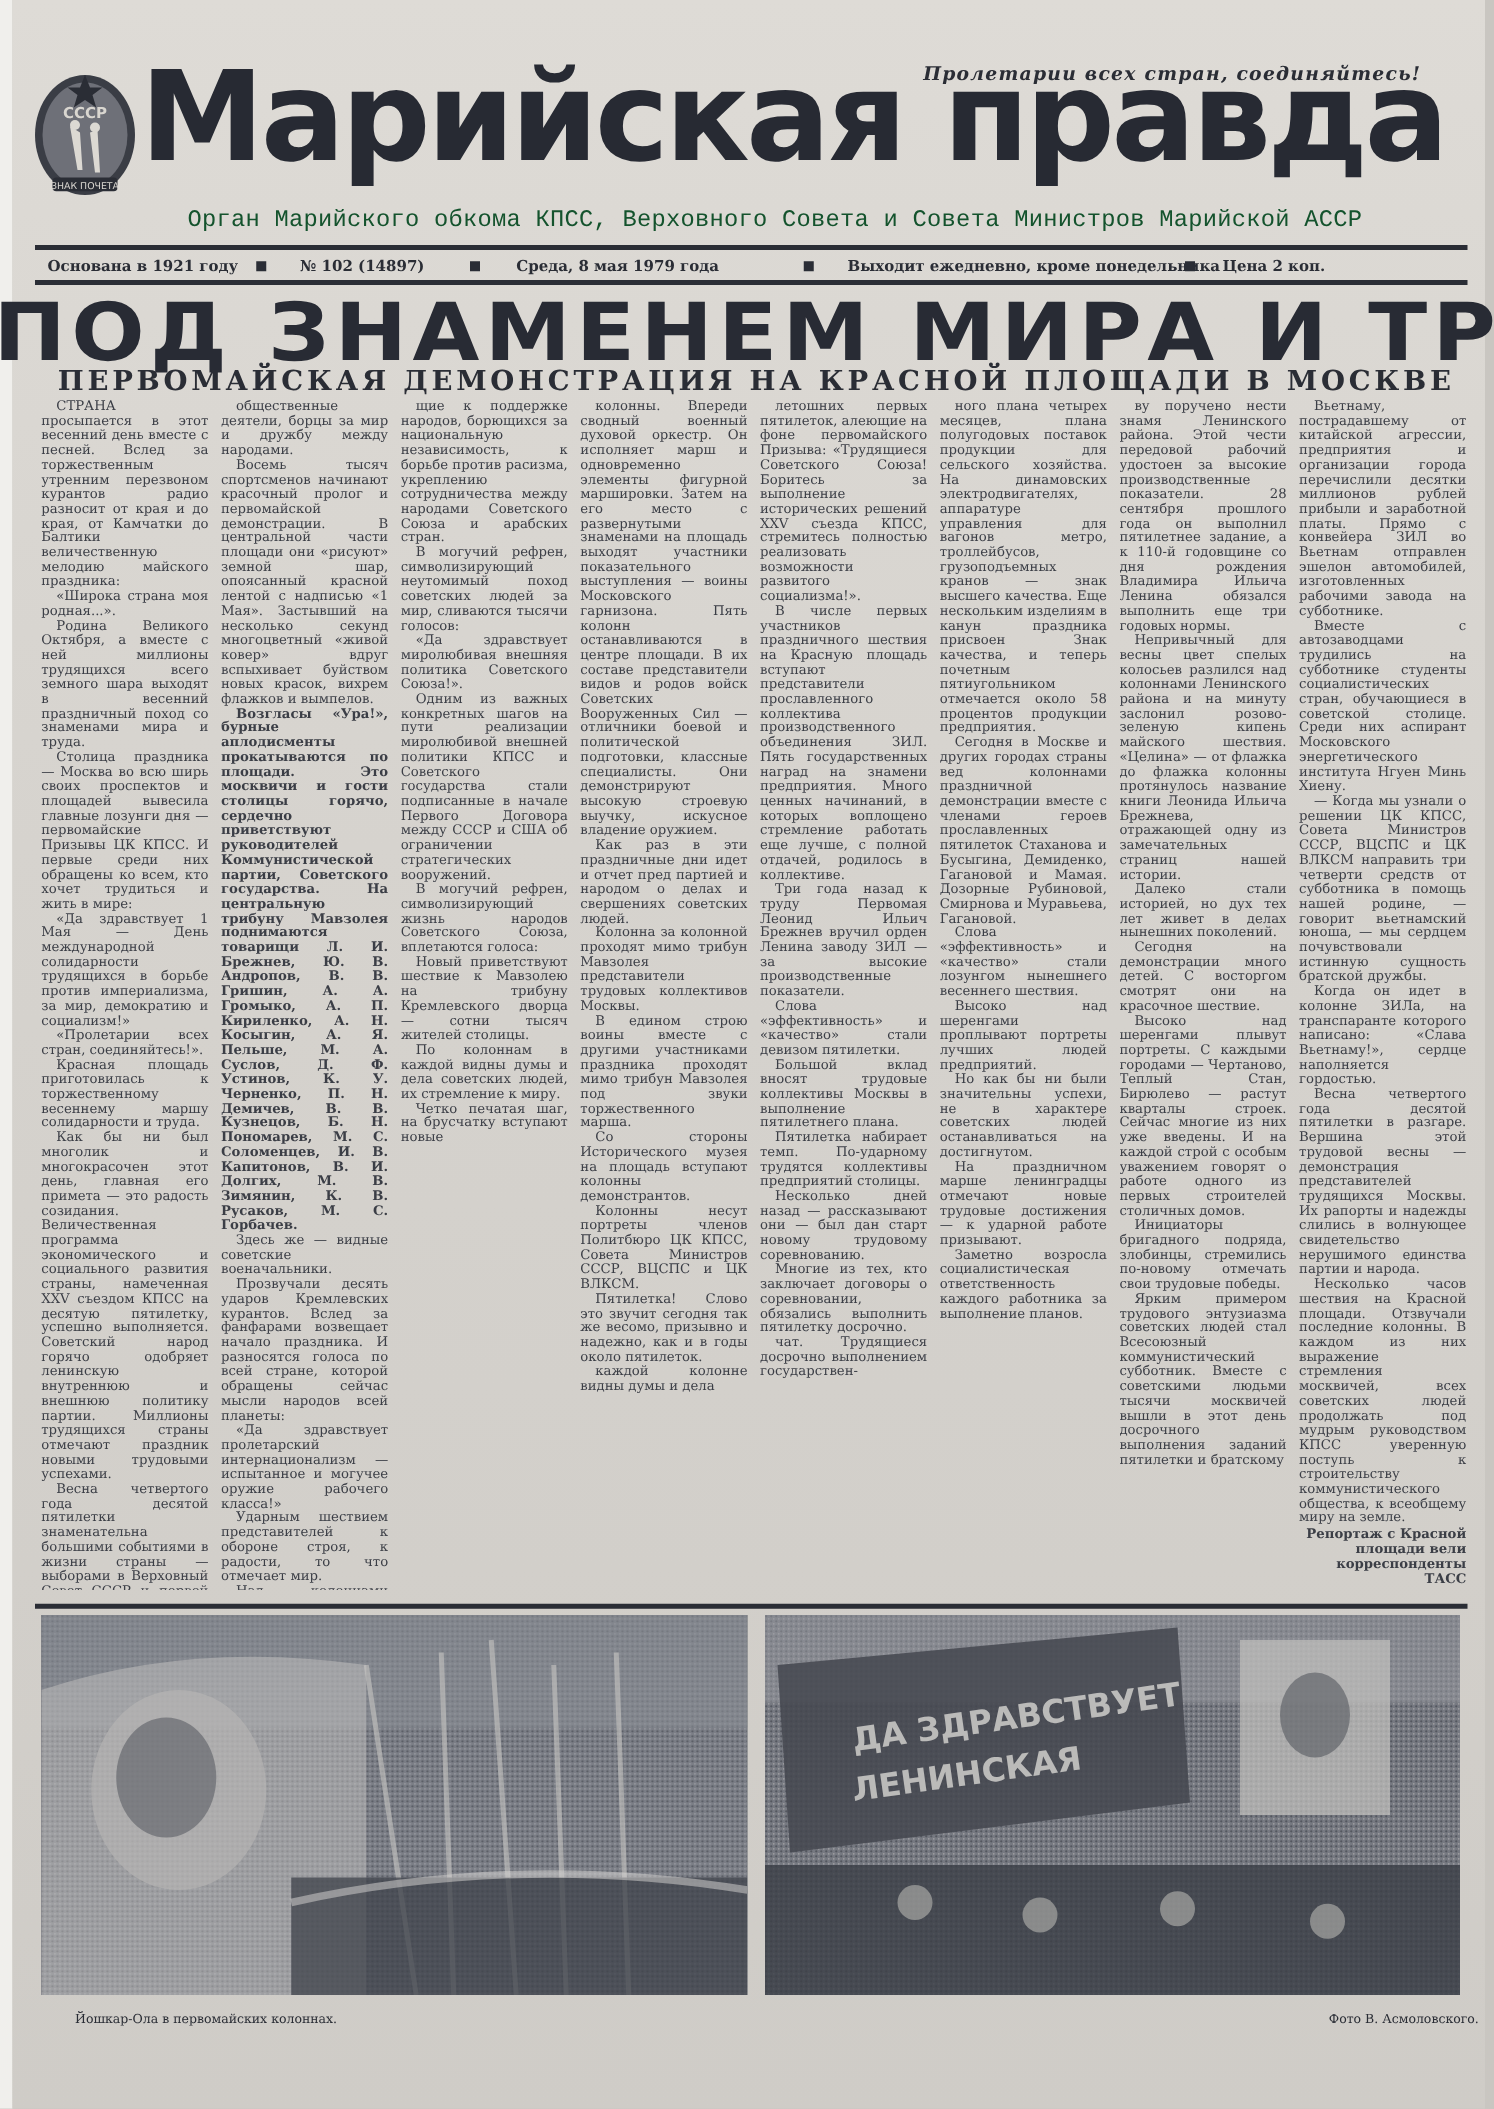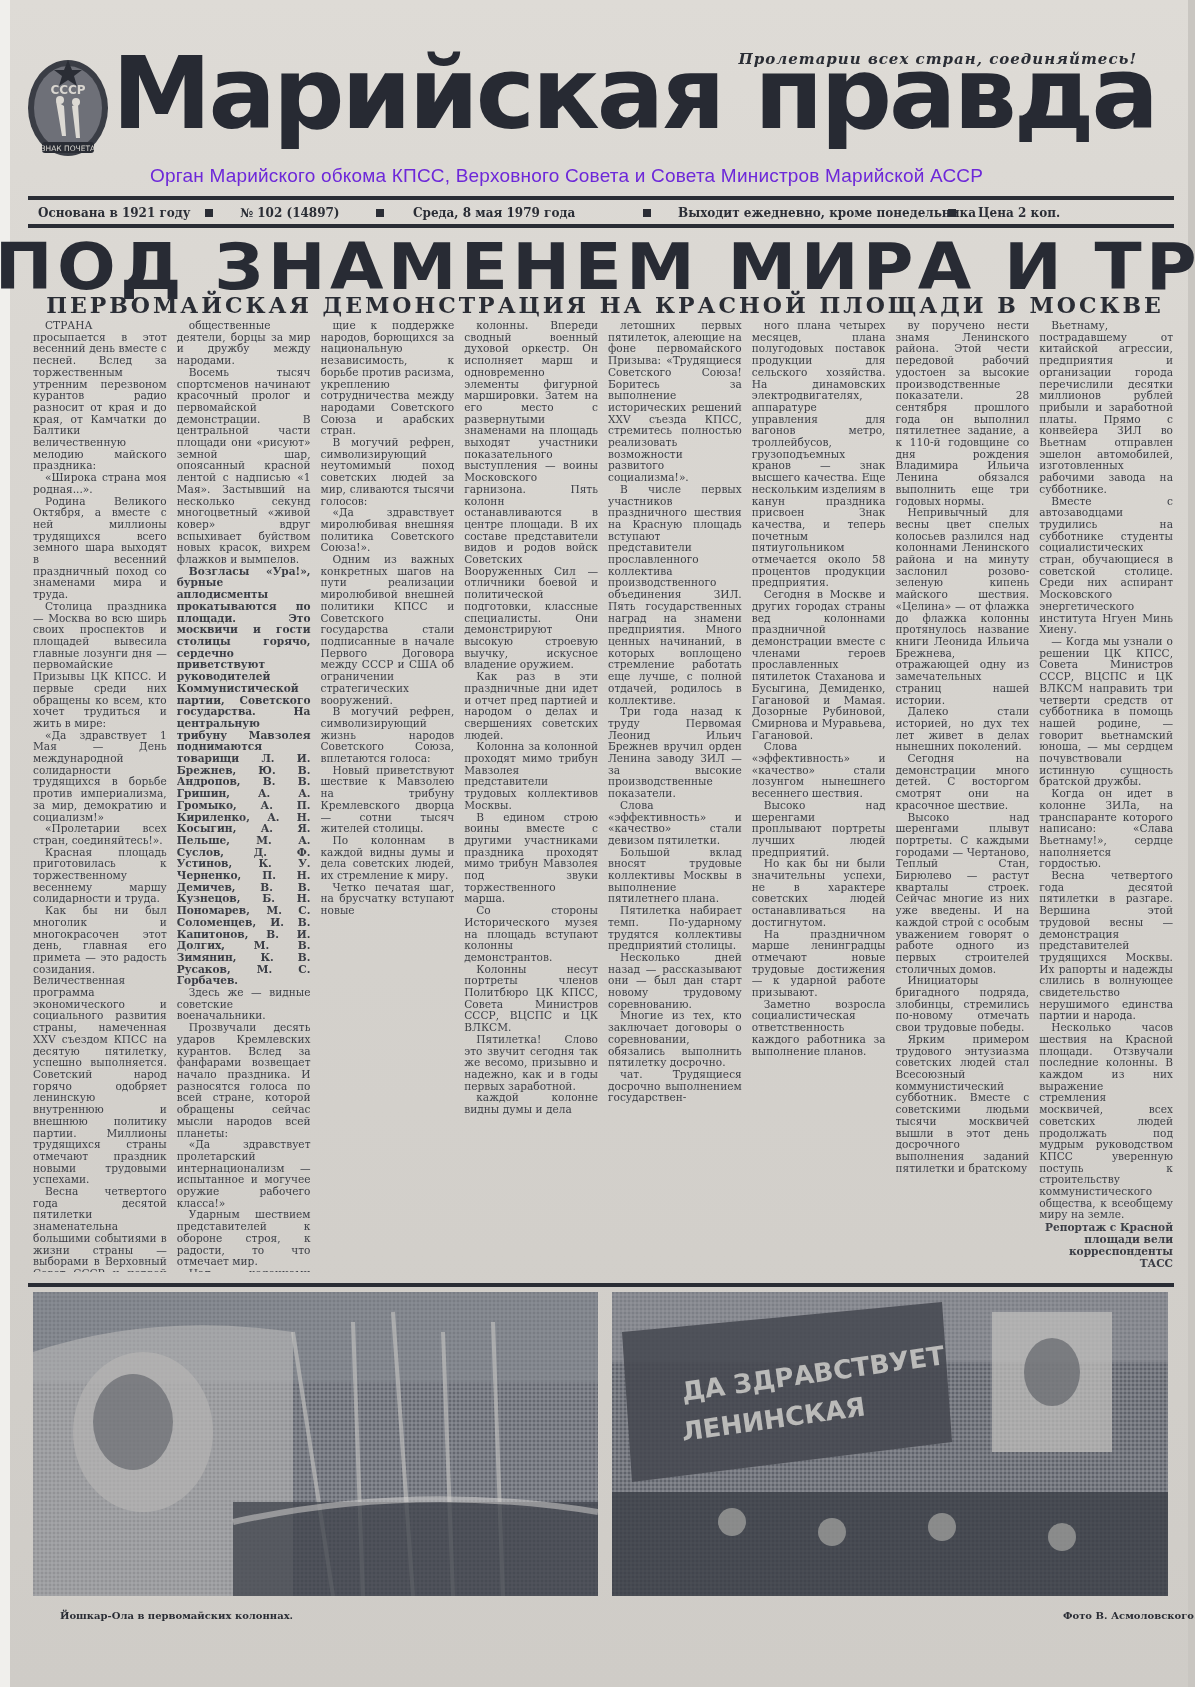--- a/index.html
+++ b/index.html
@@ -12,41 +12,41 @@
   .edge-left { position:absolute; left:0; top:0; width:10px; height:1687px; background:#f0efec; }
 
   
   .slogan { position:absolute; right:58px; top:50px; font-family:"DejaVu Serif", serif; font-style:italic; font-weight:bold; font-size:15px; letter-spacing:1px; color:#2a2d35; }
   .emblem { position:absolute; left:26px; top:56px; width:84px; height:104px; }
   .title {
     position:absolute; left:112px; top:34px; font-family:"DejaVu Sans", sans-serif; font-weight:bold;
     font-size:100px; line-height:120px; letter-spacing:-3px; color:#272a33;
     transform: scaleX(1.0); transform-origin:left top; white-space:nowrap;
   }
-  .subtitle { position:absolute; left:150px; top:165px; font-family:Liberation Sans, sans-serif; font-size:19px; color:#6d28d9; white-space:nowrap; letter-spacing:0.2px; }
+  .subtitle { position:absolute; left:150px; top:165px; font-family:Liberation Mono, monospace; font-size:19px; color:#14532d; white-space:nowrap; letter-spacing:0.2px; }
   .rule-thick { position:absolute; left:28px; width:1146px; height:4px; background:#2a2d35; }
   .infobar { position:absolute; left:28px; top:203px; width:1146px; height:20px; display:flex; align-items:center; font-family:"DejaVu Serif", serif; font-weight:bold; font-size:12px; color:#2a2d35; white-space:nowrap; }
   .infobar .sq { display:inline-block; width:8px; height:8px; background:#2a2d35; margin:0 0; }
   .infobar span { position:absolute; top:3px; }
 
   .headline { position:absolute; left:40px; top:232px; width:1130px; font-family:"DejaVu Sans", sans-serif; font-weight:bold; font-size:64px; line-height:70px; letter-spacing:4px; color:#282b34; text-align:center; white-space:nowrap; transform:scaleX(1.08); transform-origin:center top; }
   .subhead { position:absolute; left:40px; top:292px; width:1130px; text-align:center; font-family:"DejaVu Serif", serif; font-weight:bold; font-size:22px; letter-spacing:3px; color:#2a2d35; white-space:nowrap; }
 
   
   .columns { position:absolute; left:33px; top:320px; width:1140px; height:952px; display:flex; gap:10px; }
   .col { flex:1; font-family:"DejaVu Serif", serif; font-size:10.6px; line-height:11.7px; color:#3b3e46; text-align:justify; overflow:hidden; hyphens:auto; }
   .col p { text-indent:12px; }
   .col .bold { font-weight:bold; }
   .signature { font-weight:bold; text-align:right; line-height:12px; }
 
   .rule-photo { position:absolute; left:28px; top:1283px; width:1146px; height:4px; background:#2a2d35; }
   .photo { position:absolute; top:1292px; height:304px; overflow:hidden; background:#6b6e75; }
   .photo-left { left:33px; width:565px; }
   .photo-right { left:612px; width:556px; }
-  .caption { position:absolute; font-family:"DejaVu Serif", serif; font-weight:bold; font-size:10px; color:#2a2d35; white-space:nowrap; }
+  .caption { position:absolute; font-family:"DejaVu Serif", serif; font-weight:normal; font-size:10px; color:#2a2d35; white-space:nowrap; }
 </style>
 </head>
 <body>
 
 <div class="edge-left"></div>
 <div class="page"></div>
 
 <div class="slogan">Пролетарии всех стран, соединяйтесь!</div>
 
 <svg class="emblem" viewBox="0 0 84 104">
@@ -113,21 +113,21 @@
       <p>По колоннам в каждой видны думы и дела советских людей, их стремление к миру.</p>
       <p>Четко печатая шаг, на брусчатку вступают новые</p>
   </div>
   <div class="col">
     <p>колонны. Впереди сводный военный духовой оркестр. Он исполняет марш и одновременно элементы фигурной маршировки. Затем на его место с развернутыми знаменами на площадь выходят участники показательного выступления — воины Московского гарнизона. Пять колонн останавливаются в центре площади. В их составе представители видов и родов войск Советских Вооруженных Сил — отличники боевой и политической подготовки, классные специалисты. Они демонстрируют высокую строевую выучку, искусное владение оружием.</p>
       <p>Как раз в эти праздничные дни идет и отчет пред партией и народом о делах и свершениях советских людей.</p>
       <p>Колонна за колонной проходят мимо трибун Мавзолея представители трудовых коллективов Москвы.</p>
       <p>В едином строю воины вместе с другими участниками праздника проходят мимо трибун Мавзолея под звуки торжественного марша.</p>
       <p>Со стороны Исторического музея на площадь вступают колонны демонстрантов.</p>
       <p>Колонны несут портреты членов Политбюро ЦК КПСС, Совета Министров СССР, ВЦСПС и ЦК ВЛКСМ.</p>
-      <p>Пятилетка! Слово это звучит сегодня так же весомо, призывно и надежно, как и в годы первых заработной.</p>
+      <p>Пятилетка! Слово это звучит сегодня так же весомо, призывно и надежно, как и в годы около пятилеток.</p>
       <p>каждой колонне видны думы и дела</p>
   </div>
   <div class="col">
     <p>летошних первых пятилеток, алеющие на фоне первомайского Призыва: «Трудящиеся Советского Союза! Боритесь за выполнение исторических решений XXV съезда КПСС, стремитесь полностью реализовать возможности развитого социализма!».</p>
       <p>В числе первых участников праздничного шествия на Красную площадь вступают представители прославленного коллектива производственного объединения ЗИЛ. Пять государственных наград на знамени предприятия. Много ценных начинаний, в которых воплощено стремление работать еще лучше, с полной отдачей, родилось в коллективе.</p>
       <p>Три года назад к труду Первомая Леонид Ильич Брежнев вручил орден Ленина заводу ЗИЛ — за высокие производственные показатели.</p>
       <p>Слова «эффективность» и «качество» стали девизом пятилетки.</p>
       <p>Большой вклад вносят трудовые коллективы Москвы в выполнение пятилетнего плана.</p>
       <p>Пятилетка набирает темп. По-ударному трудятся коллективы предприятий столицы.</p>
       <p>Несколько дней назад — рассказывают они — был дан старт новому трудовому соревнованию.</p>

